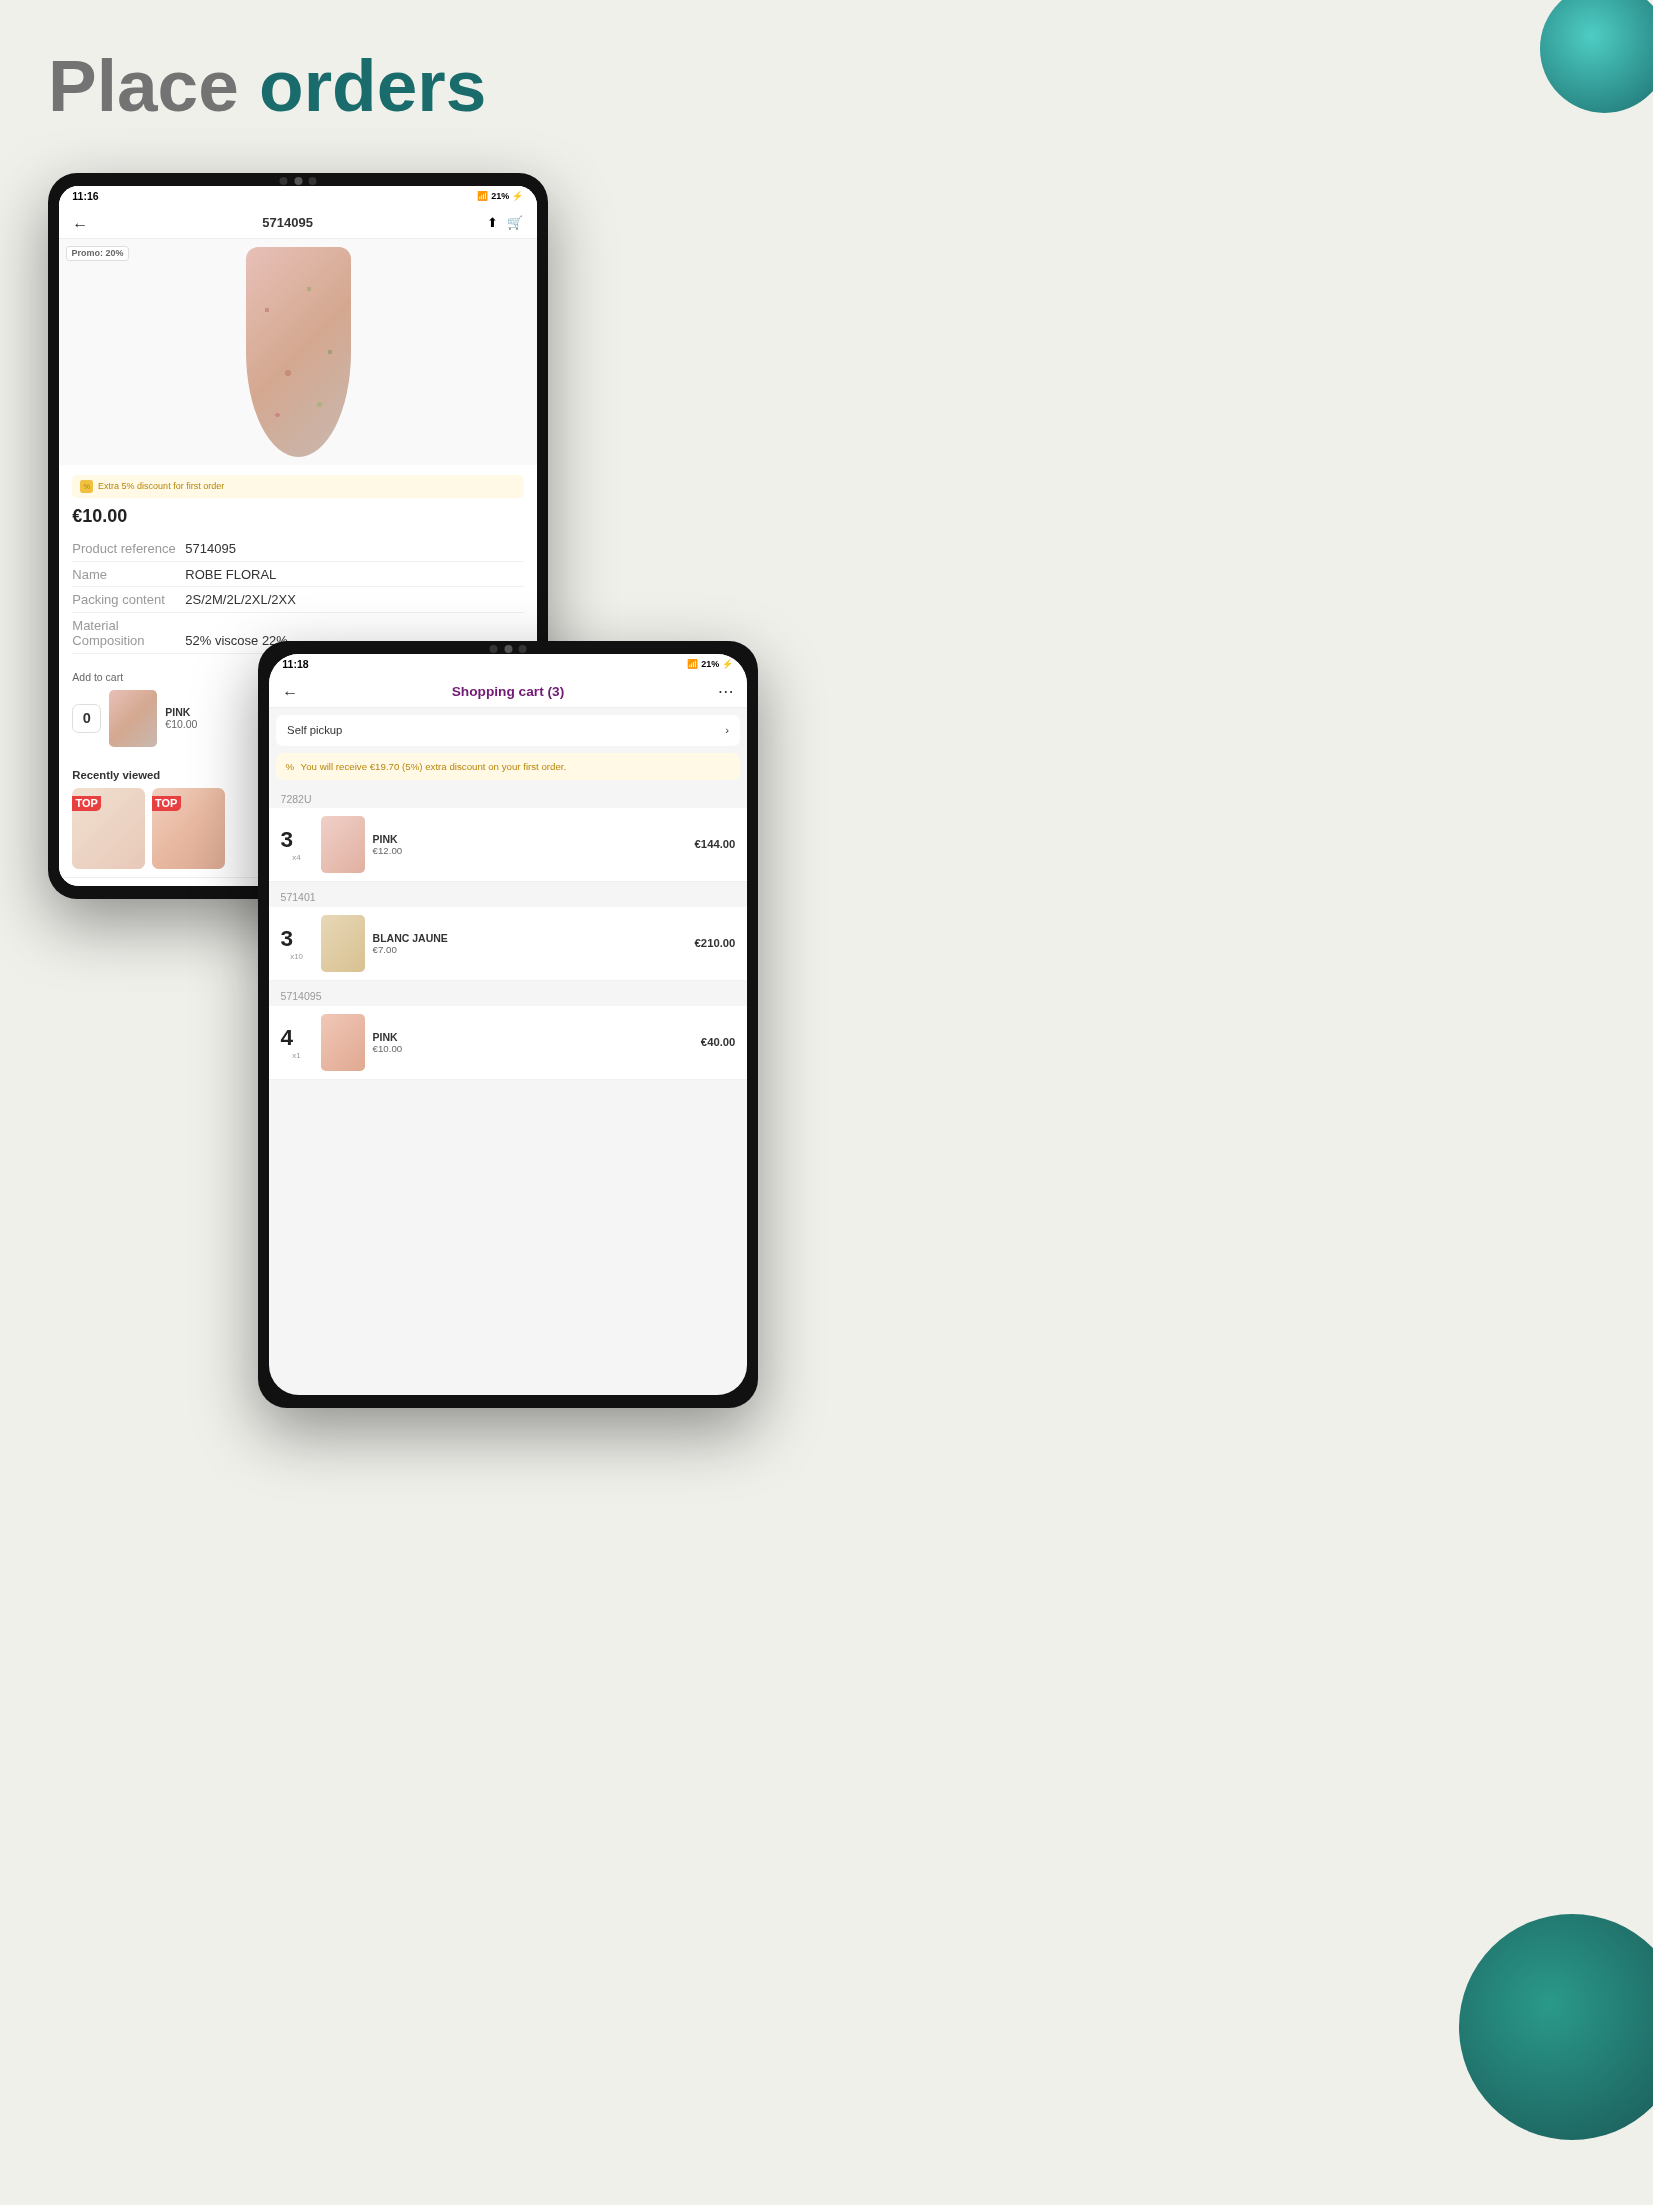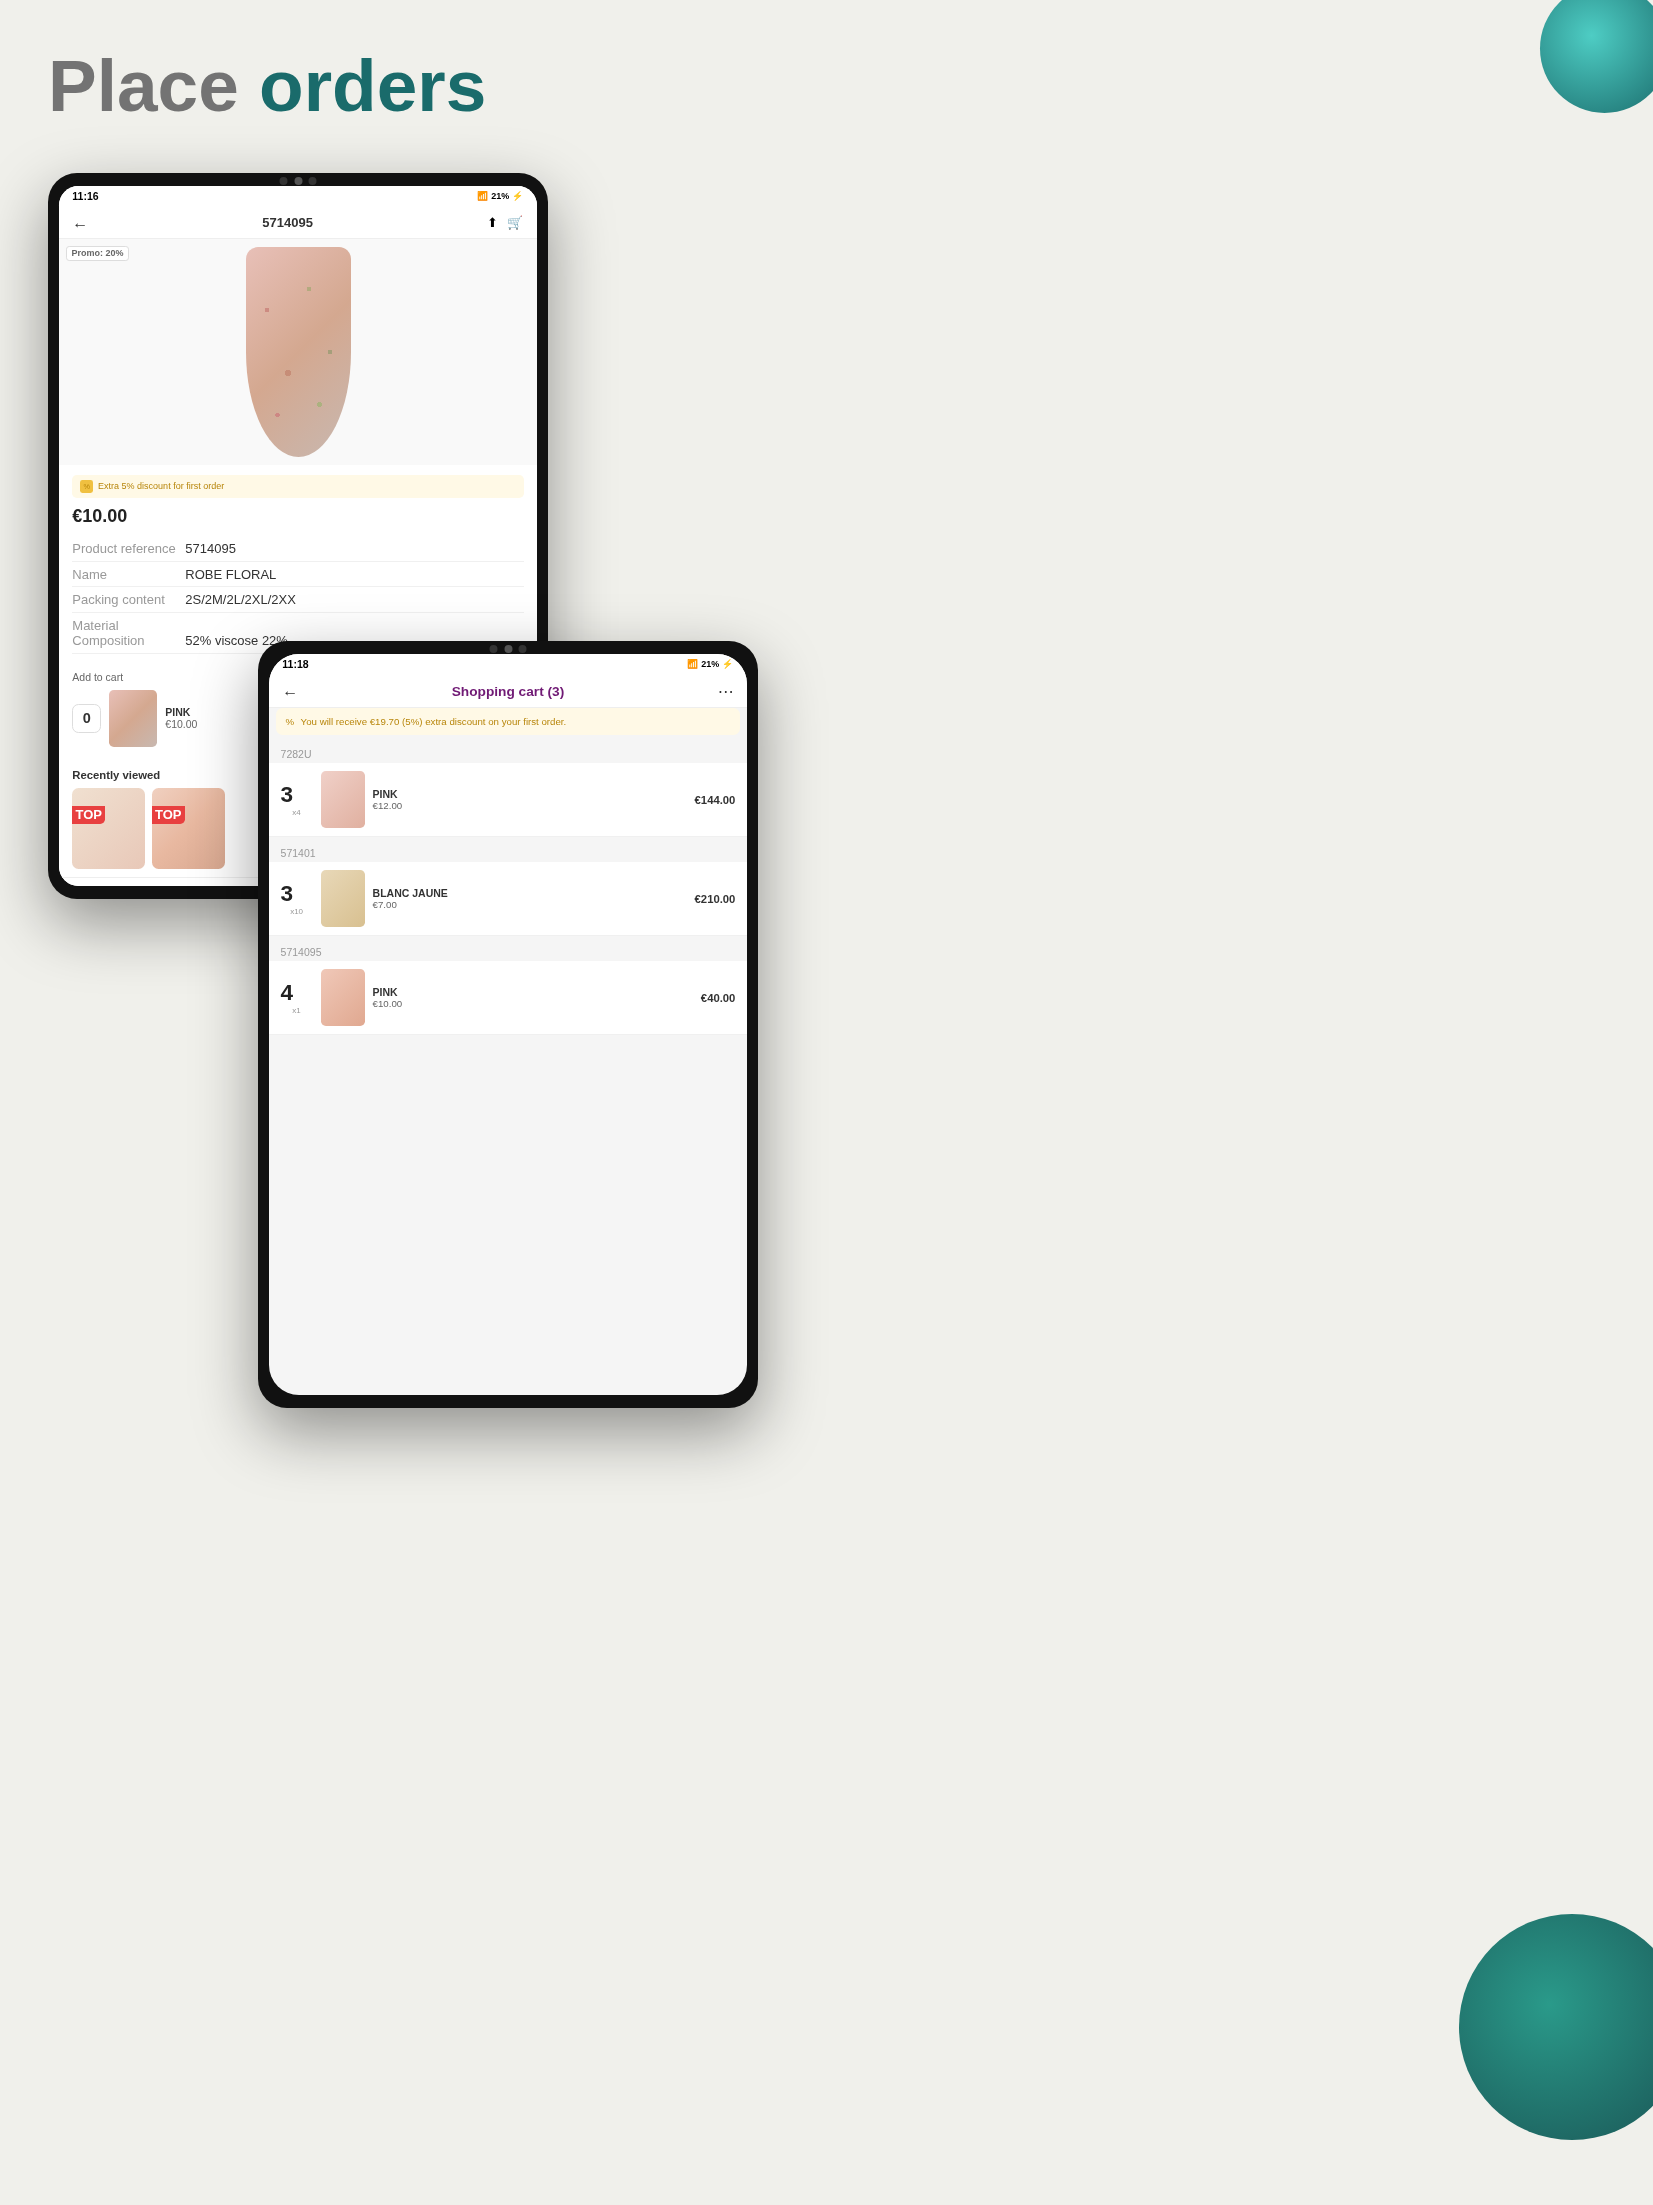--- a/index.html
+++ b/index.html
@@ -318,25 +318,25 @@
     .rv-item {
       width: 73px;
       height: 81px;
       background: linear-gradient(135deg, #f0e0d0, #e8c8b8);
       border-radius: 6.5px;
       position: relative;
       overflow: hidden;
     }
     .rv-badge {
       position: absolute;
-      top: 18px;
+      top: 8px;
       left: 0;
       background: #e84040;
       color: #fff;
-      font-size: 13px;
+      font-size: 11px;
       padding: 1.6px 3.2px;
       border-radius: 0 0 4.8px 0;
       font-weight: 700;
     }
     .bottom-bar {
       display: flex;
       justify-content: space-around;
       padding: 8px 13px;
       border-top: 0.8px solid #eee;
       background: #fff;
@@ -579,20 +579,24 @@
           <span>⚡</span>
         </div>
       </div>
 
       <div class="cart-header">
         <span class="back-arrow">←</span>
         <span class="cart-title">Shopping cart (3)</span>
         <span class="cart-dots">⋯</span>
       </div>
 
+      <div class="self-pickup-row">
+        <span>Self pickup</span>
+        <span>›</span>
+      </div>
 
       <div class="discount-notice">
         <span>%</span>
         <span>You will receive €19.70 (5%) extra discount on your first order.</span>
       </div>
 
       <div class="cart-section">
         <div class="cart-section-ref">7282U</div>
         <div class="cart-item">
           <div>

